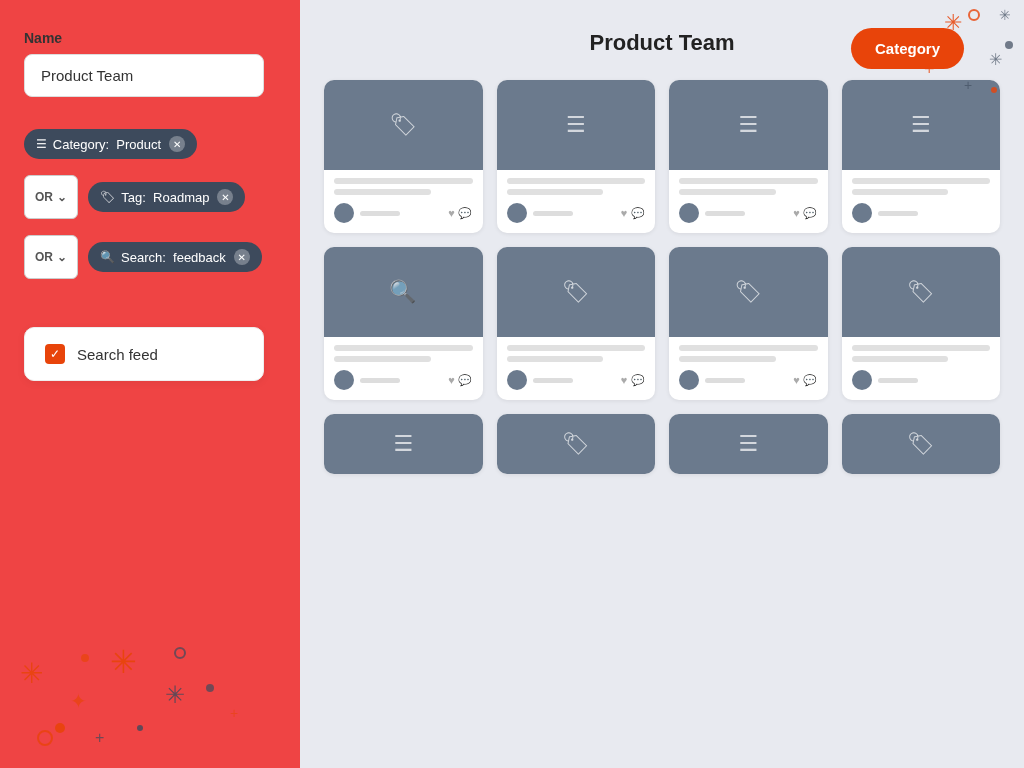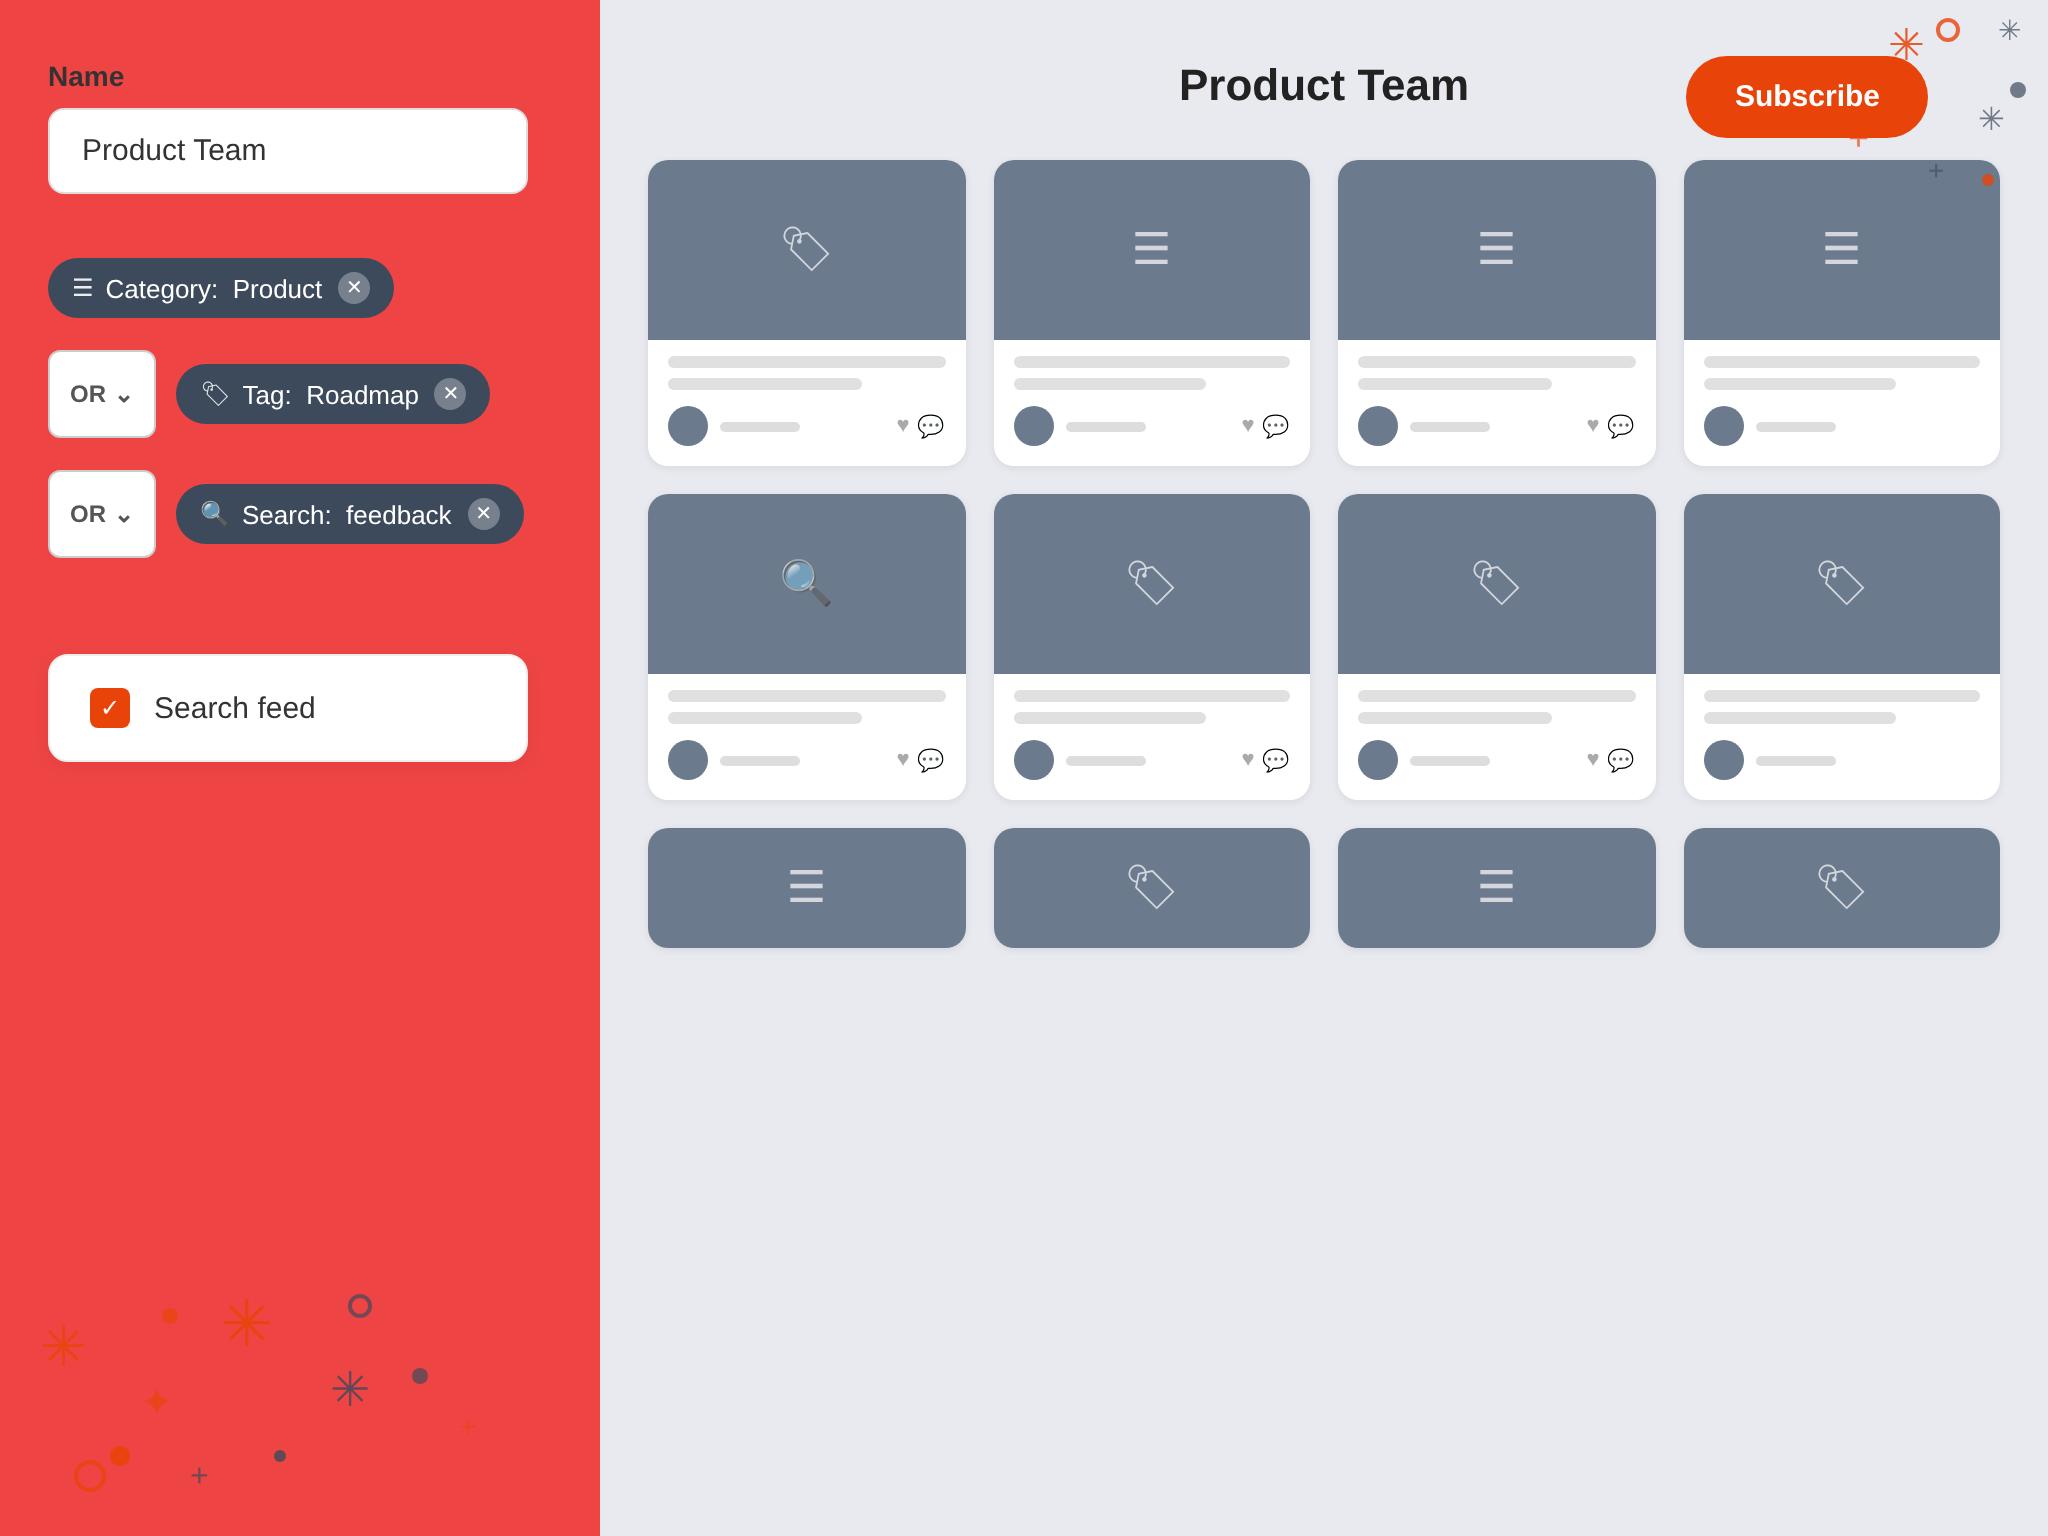--- a/index.html
+++ b/index.html
@@ -506,21 +506,21 @@
       </div>
     </div>
     <div class="card-partial">
       <div class="card-partial-image">
         <span class="card-icon">🏷</span>
       </div>
     </div>
   </div>
 </div>
 
-<button class="subscribe-btn">Subscribe</button>
+<button class="subscribe-btn">Category</button>
 
 <svg class="deco-top-right" viewBox="0 0 200 120">
   <text x="120" y="30" font-size="22" fill="#e8440a" opacity="0.85">✳</text>
   <text x="165" y="65" font-size="16" fill="#3d4a5c" opacity="0.7">✳</text>
   <circle cx="150" cy="15" r="5" fill="none" stroke="#e8440a" stroke-width="2" opacity="0.8"></circle>
   <circle cx="185" cy="45" r="4" fill="#3d4a5c" opacity="0.7"></circle>
   <text x="100" y="75" font-size="18" fill="#e8440a" opacity="0.7">+</text>
   <text x="140" y="90" font-size="14" fill="#3d4a5c" opacity="0.6">+</text>
   <circle cx="170" cy="90" r="3" fill="#e8440a" opacity="0.8"></circle>
   <text x="175" y="20" font-size="14" fill="#3d4a5c" opacity="0.7">✳</text>

